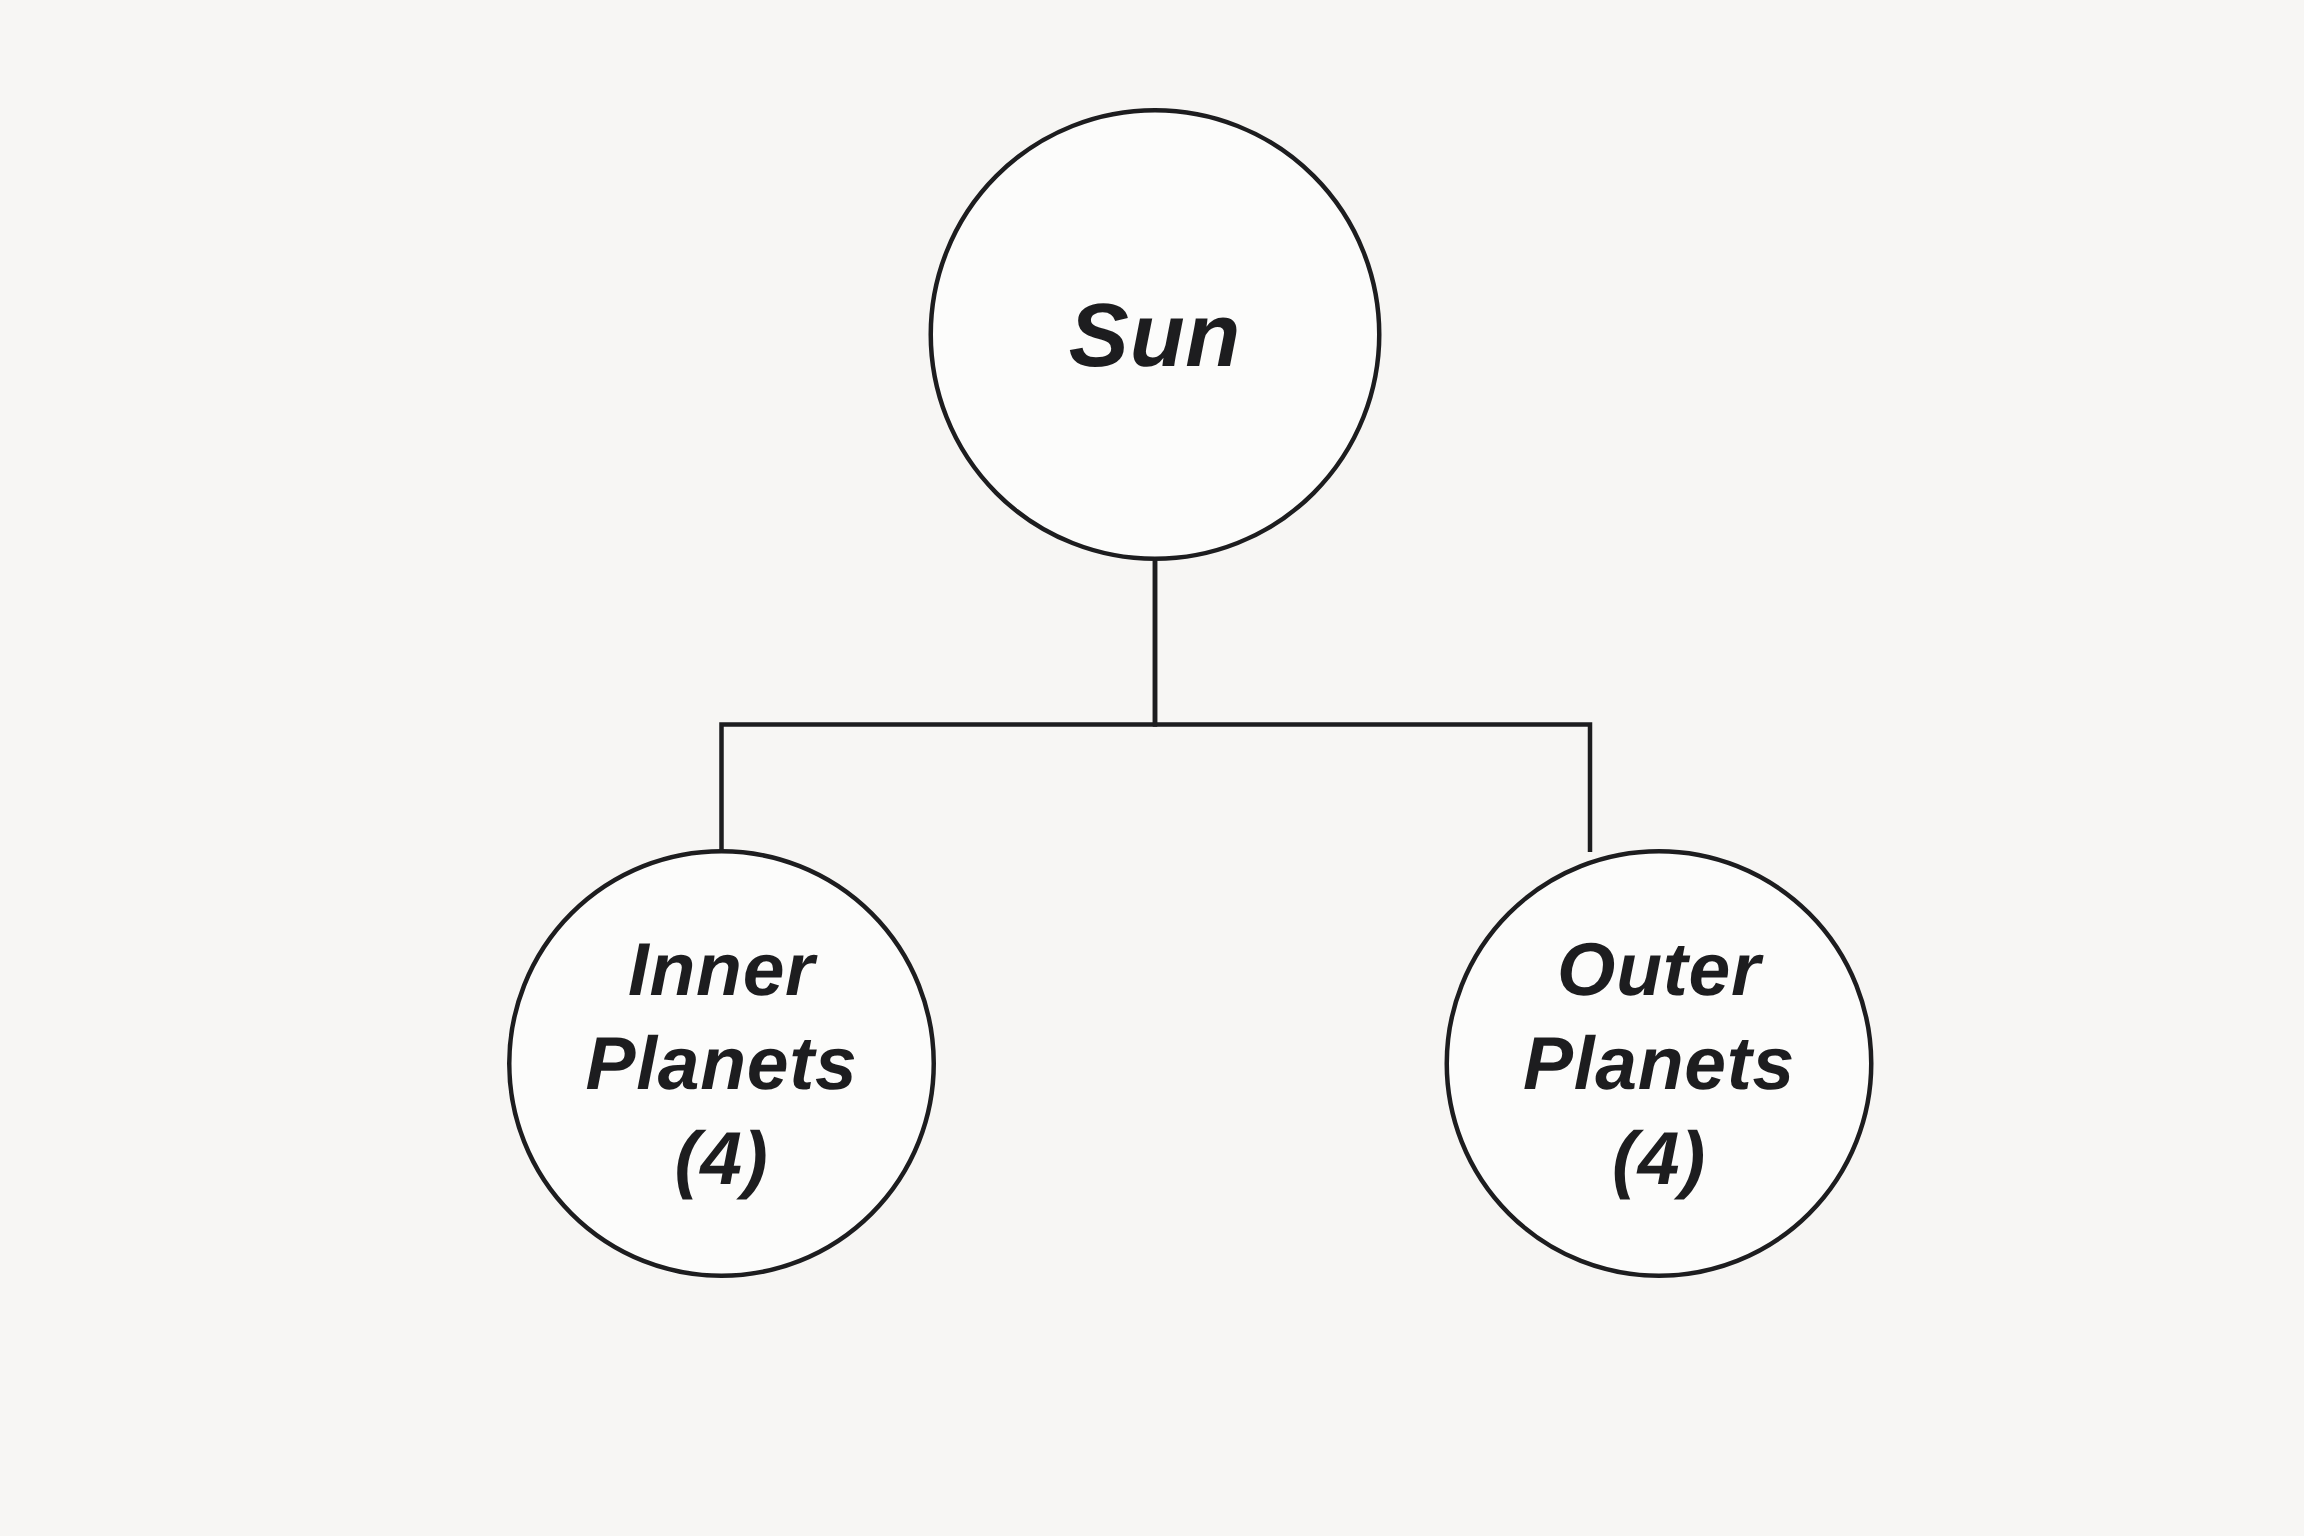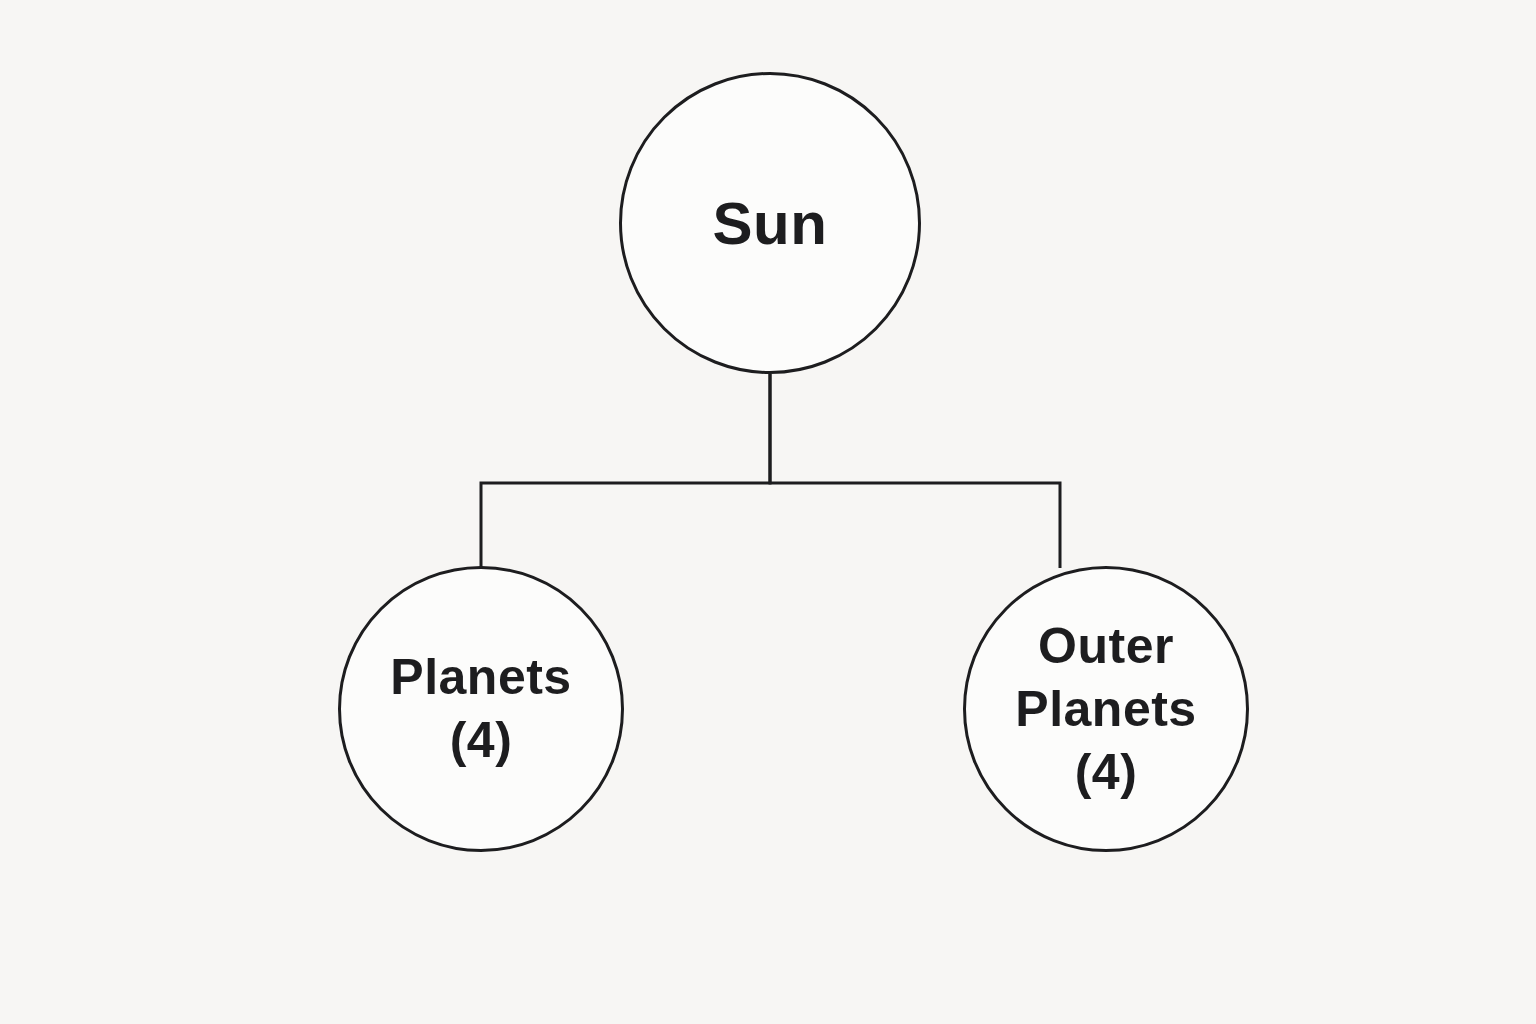--- a/index.html
+++ b/index.html
@@ -13,20 +13,21 @@
     width: 1536px;
     height: 1024px;
     overflow: hidden;
     background: var(--bg);
     font-family: "Liberation Sans", sans-serif;
   }
   .canvas {
     position: relative;
     width: 1368px;
     height: 1024px;
+    font-style: italic;
   }
   .connectors {
     position: absolute;
     left: 0;
     top: 0;
     width: 1536px;
     height: 1024px;
   }
   .connectors path {
     fill: none;
@@ -85,20 +86,21 @@
     <path d="M 770 374 L 770 483 L 481 483 L 481 568"></path>
     <path d="M 770 374 L 770 483 L 1060 483 L 1060 568"></path>
   </svg>
 
   <div class="node node-root">
     <div class="label">Sun</div>
   </div>
 
   <div class="node node-child node-inner">
     <div class="label">
+      <div>Inner</div>
       <div>Planets</div>
       <div>(4)</div>
     </div>
   </div>
 
   <div class="node node-child node-outer">
     <div class="label">
       <div>Outer</div>
       <div>Planets</div>
       <div>(4)</div>

